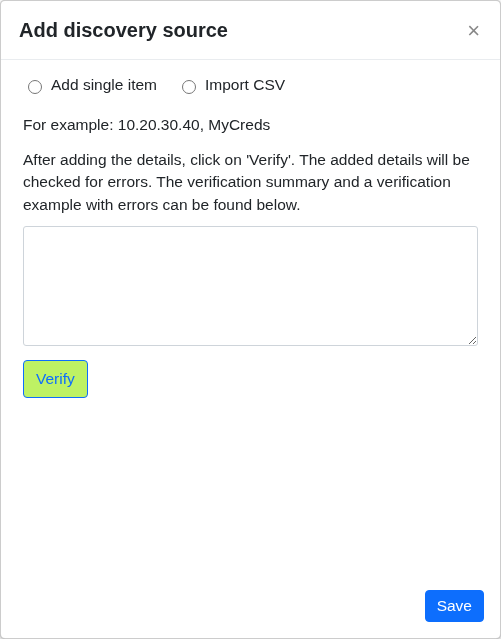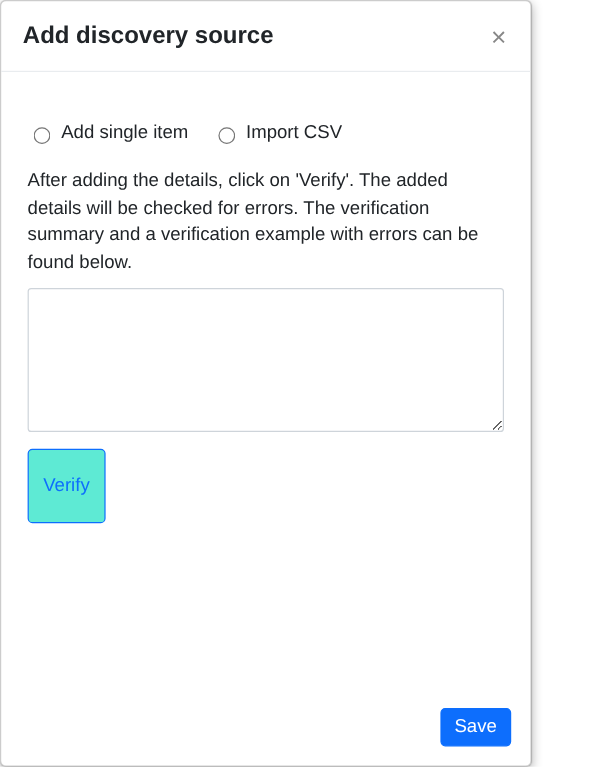--- a/index.html
+++ b/index.html
@@ -3,21 +3,21 @@
 <meta charset="utf-8">
 <style>
   * { box-sizing: border-box; }
   html, body {
     margin: 0; padding: 0;
     font-family: "Segoe UI", -apple-system, "Helvetica Neue", Arial, sans-serif;
     background: #fff;
     color: #212529;
   }
   .modal {
-    width: 443px;
+    width: 501px;
     min-height: 639px;
     border: 1px solid rgba(0,0,0,0.2);
     border-radius: 5px;
     box-shadow: 0 3px 9px rgba(0,0,0,0.3), 0 0 1px rgba(0,0,0,0.2);
     display: flex;
     flex-direction: column;
     background: #fff;
   }
   .modal-header {
     display: flex;
@@ -47,21 +47,20 @@
     flex: 1 1 auto;
     font-size: 15.5px;
     line-height: 1.45;
   }
   .radio-row {
     display: flex;
     gap: 20px;
     margin-bottom: 18px;
     align-items: flex-end;
     flex-wrap: wrap;
-    margin-top: 26px;
   }
   .radio-item {
     display: flex;
     align-items: center;
     gap: 6px;
     cursor: pointer;
     user-select: none;
   }
   .radio-item input[type="radio"] {
     width: 14px; height: 14px;
@@ -78,25 +77,25 @@
     border: 1px solid #ced4da;
     border-radius: 3px;
     padding: 6px 8px;
     font-family: inherit;
     font-size: 14px;
     line-height: 1.4;
     display: block;
   }
   .verify-btn {
     margin-top: 14px;
-    background: #5eead4;
+    background: #bef264;
     border: 1px solid #0d6efd;
     color: #0d6efd;
     font-size: 15.5px;
-    padding: 21px 12px;
+    padding: 9px 12px;
     border-radius: 4px;
     cursor: pointer;
   }
   .results {
     margin-top: 16px;
     font-size: 15.5px;
   }
   .results-line { font-weight: 700; margin: 0; line-height: 1.45; }
   .modal-footer {
     padding: 12px 16px 16px 16px;
@@ -132,20 +131,21 @@
       <label class="radio-item">
         <input type="radio" name="mode" value="single" style="">
         <span>Add single item</span>
       </label>
       <label class="radio-item">
         <input type="radio" name="mode" value="csv" style="">
         <span>Import CSV</span>
       </label>
     </div>
 
+    <p class="para">For example: 10.20.30.40, MyCreds</p>
     <p class="para2">After adding the details, click on 'Verify'. The added details will be checked for errors. The verification summary and a verification example with errors can be found below.</p>
 
     <textarea class="entries" placeholder="" style=""></textarea>
 
     <button class="verify-btn">Verify</button>
 
 
   </div>
 
   <div class="modal-footer">

